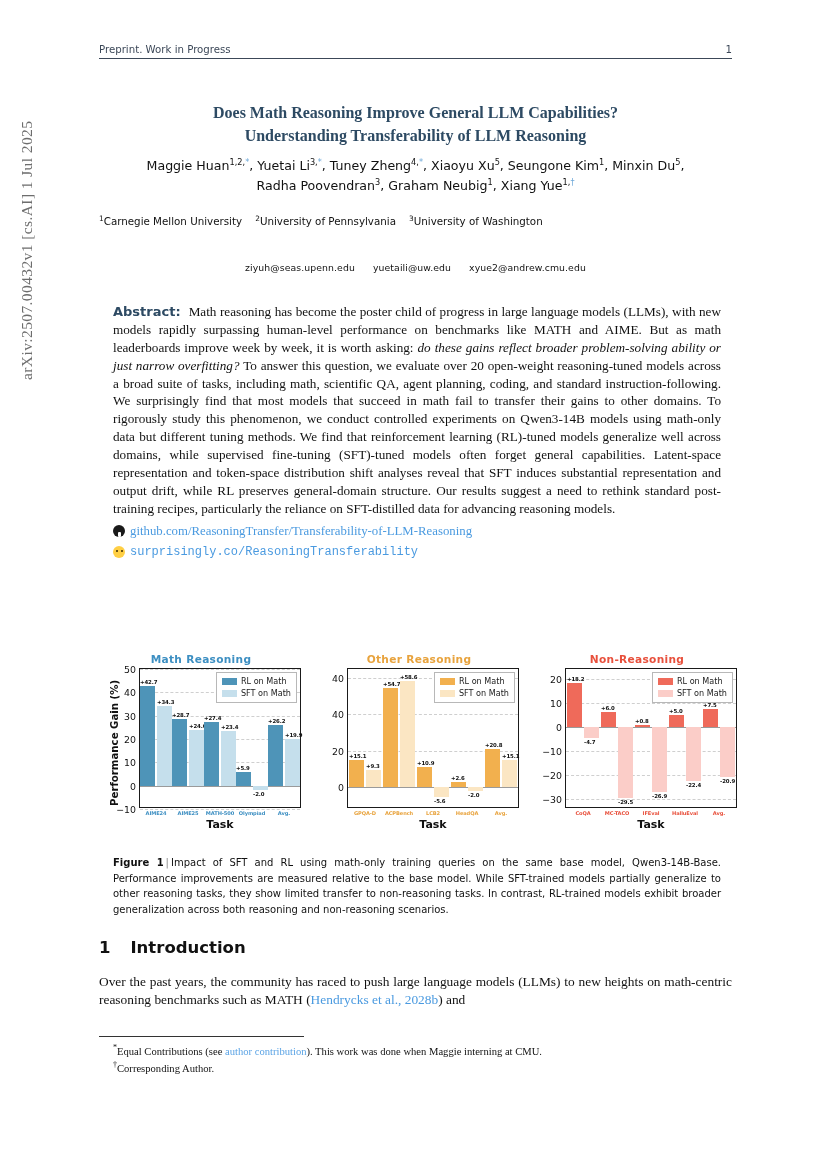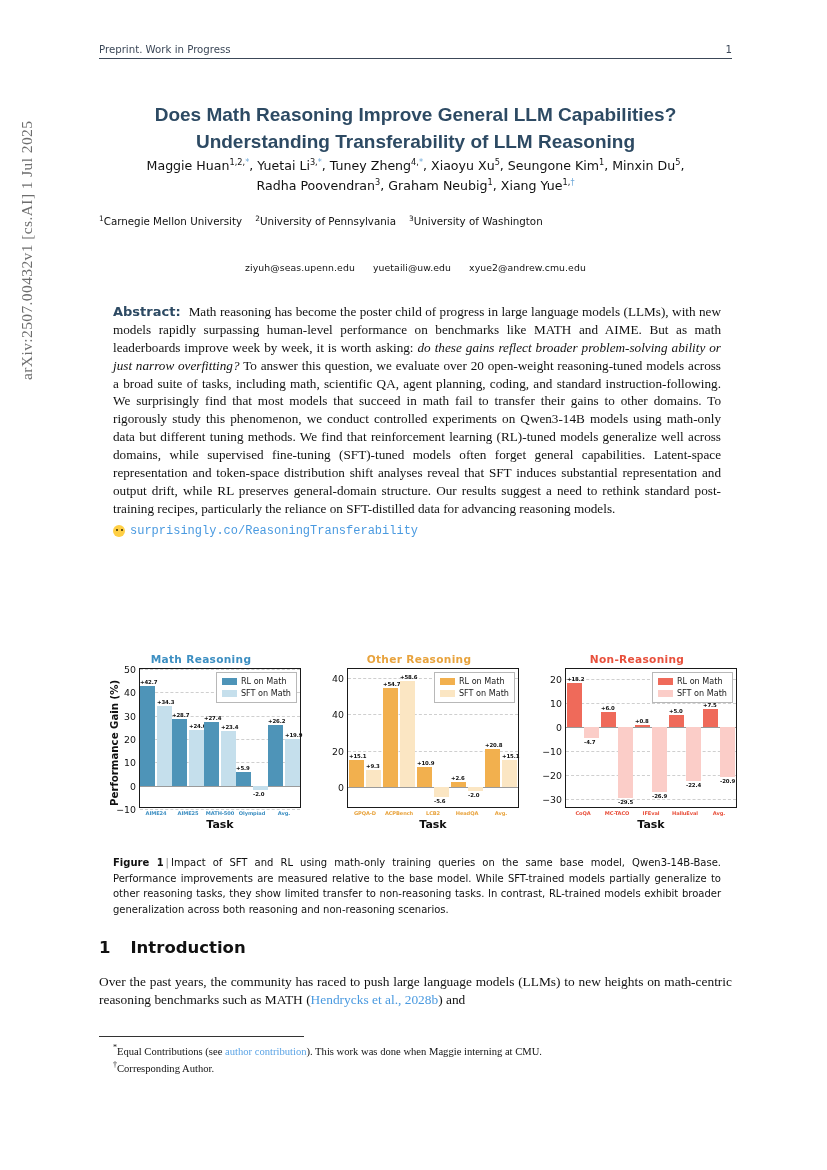--- a/index.html
+++ b/index.html
@@ -55,22 +55,22 @@
     border-bottom: 1.1px solid #3c4858;
   }
 
   
   #title {
     position: absolute;
     left: 99px;
     top: 102px;
     width: 633px;
     text-align: center;
-    font-family: Liberation Sans, sans-serif;
-    font-size: 19px;
+    font-family: Liberation Serif, serif;
+    font-size: 16px;
     font-weight: bold;
     color: #2d4a63;
     line-height: 1.42;
   }
 
   
   #authors {
     position: absolute;
     left: 99px;
     top: 156px;
@@ -388,20 +388,24 @@
     <div><sup>1</sup>Carnegie Mellon University&nbsp;&nbsp;&nbsp;&nbsp;<sup>2</sup>University of Pennsylvania&nbsp;&nbsp;&nbsp;&nbsp;<sup>3</sup>University of Washington</div>
   </div>
 
   <div id="emails"><span>ziyuh@seas.upenn.edu</span><span>yuetaili@uw.edu</span><span>xyue2@andrew.cmu.edu</span></div>
 
   <div id="abstract-block">
     <div id="abstract-body">
       <span class="ab-label">Abstract:</span><span>Math reasoning has become the poster child of progress in large language models (LLMs), with new models rapidly surpassing human-level performance on benchmarks like MATH and AIME. But as math leaderboards improve week by week, it is worth asking: <i>do these gains reflect broader problem-solving ability or just narrow overfitting?</i> To answer this question, we evaluate over 20 open-weight reasoning-tuned models across a broad suite of tasks, including math, scientific QA, agent planning, coding, and standard instruction-following. We surprisingly find that most models that succeed in math fail to transfer their gains to other domains. To rigorously study this phenomenon, we conduct controlled experiments on Qwen3-14B models using math-only data but different tuning methods. We find that reinforcement learning (RL)-tuned models generalize well across domains, while supervised fine-tuning (SFT)-tuned models often forget general capabilities. Latent-space representation and token-space distribution shift analyses reveal that SFT induces substantial representation and output drift, while RL preserves general-domain structure. Our results suggest a need to rethink standard post-training recipes, particularly the reliance on SFT-distilled data for advancing reasoning models.</span>
     </div>
     <div id="abstract-links">
+        <div class="link-row">
+          <span class="gh-icon"></span>
+          <a href="#" class="lnk">github.com/ReasoningTransfer/Transferability-of-LLM-Reasoning</a>
+        </div>
         <div class="link-row">
           <span class="hf-icon"></span>
           <a href="#" class="lnk mono-link">surprisingly.co/ReasoningTransferability</a>
         </div>
       </div>
   </div>
 
   <div id="figure">
       <div class="panel">
         <div class="panel-title" style="color: rgb(61, 143, 194);">Math Reasoning</div>

